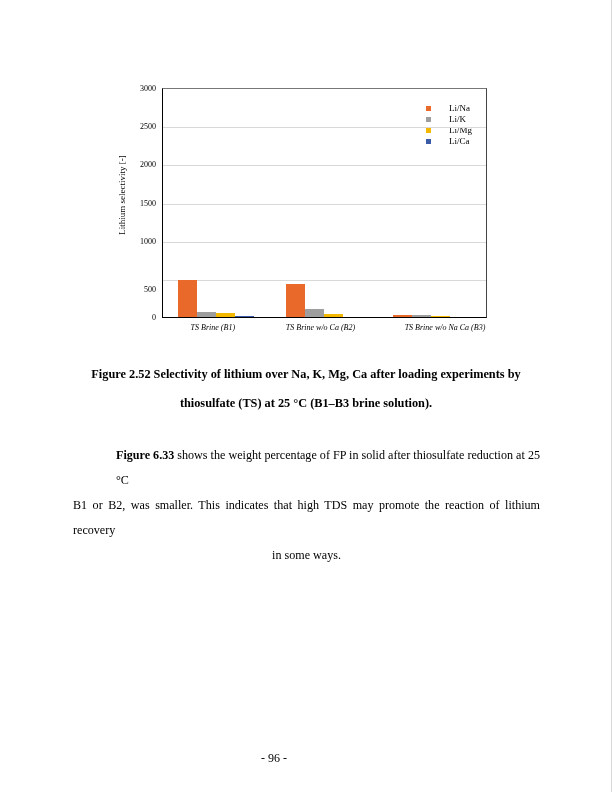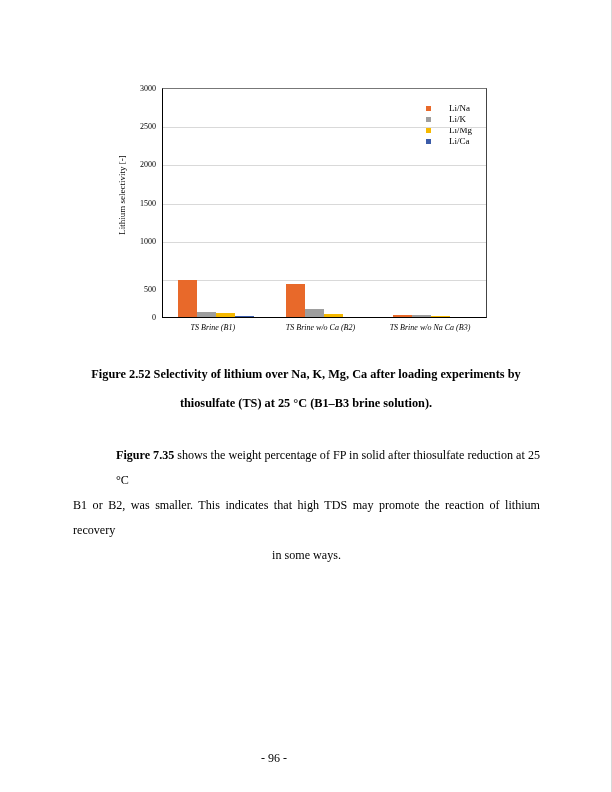--- a/index.html
+++ b/index.html
@@ -90,26 +90,26 @@
       <div class="group" style="left: 230.333px;">
         <div class="bar" style="left: 0px; height: 1.67933px; background: rgb(232, 105, 42);"></div>
         <div class="bar" style="left: 19px; height: 1.67933px; background: rgb(158, 158, 158);"></div>
         <div class="bar" style="left: 38px; height: 1px; background: rgb(245, 184, 0);"></div>
         <div class="bar" style="left: 57px; height: 0px; background: rgb(59, 91, 168);"></div>
       </div>
     </div>
   <div id="xticks">
       <div class="xtick" style="left: 102.833px;">TS Brine (B1)</div>
       <div class="xtick" style="left: 210.5px;">TS Brine w/o Ca (B2)</div>
-      <div class="xtick" style="left: 320px;">TS Brine w/o Na Ca (B3)</div>
+      <div class="xtick" style="left: 335px;">TS Brine w/o Na Ca (B3)</div>
     </div>
 </div>
 
 <div class="caption" style="top:367px;">Figure 2.52 Selectivity of lithium over Na, K, Mg, Ca after loading experiments by</div>
 <div class="caption" style="top:396px;">thiosulfate (TS) at 25 °C (B1–B3 brine solution).</div>
 
 <div class="para" style="top:443px;">
-  <div class="indent"><b>Figure 7.35</b><span> shows the weight percentage of FP in solid after thiosulfate reduction at 25 °C</span></div>
+  <div class="indent"><b>Figure 6.33</b><span> shows the weight percentage of FP in solid after thiosulfate reduction at 25 °C</span></div>
   <div>B1 or B2, was smaller. This indicates that high TDS may promote the reaction of lithium recovery</div>
   <div style="text-align:center">in some ways.</div>
 </div>
 
 <div class="page-number">-  96  -</div>
 
 </body></html>

